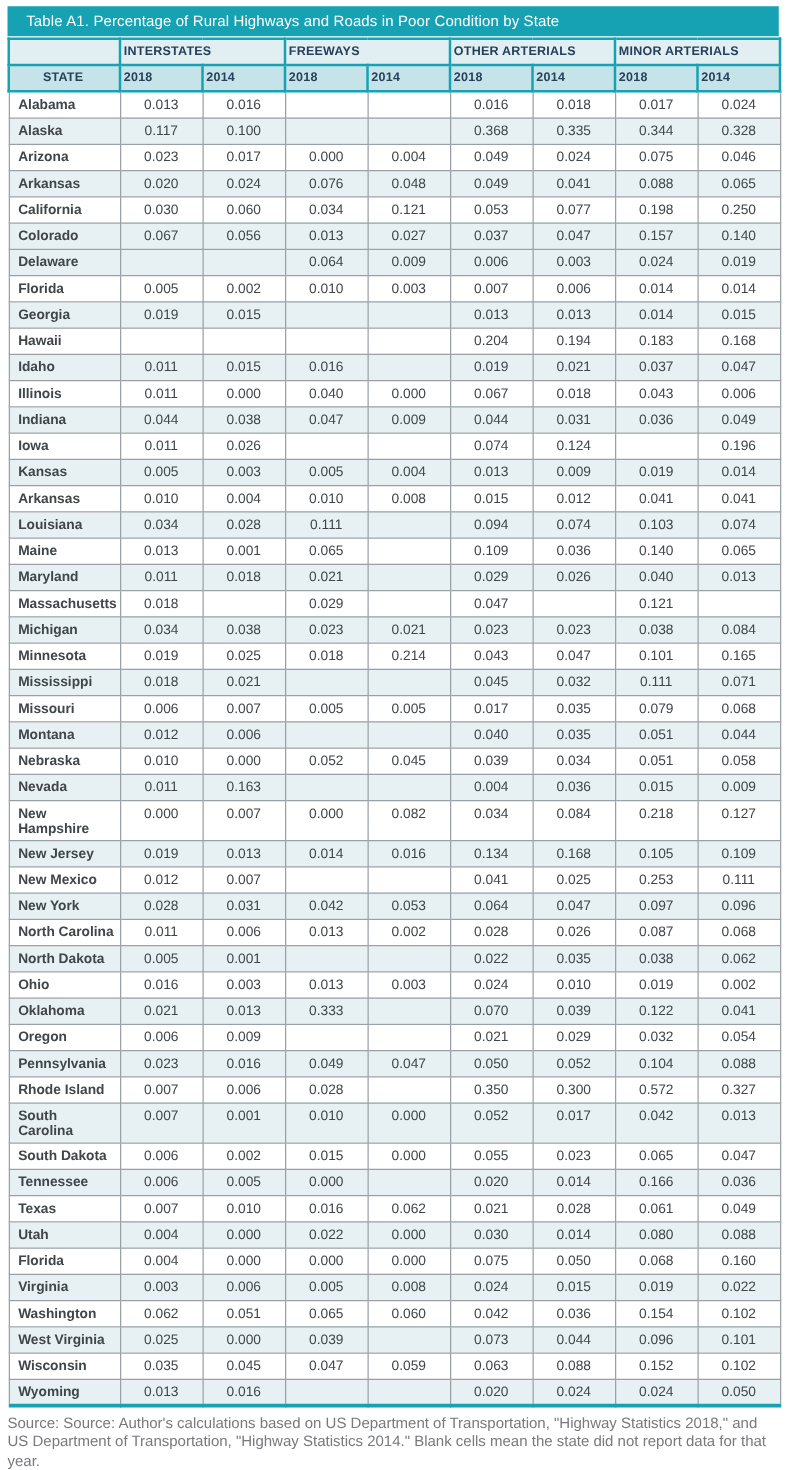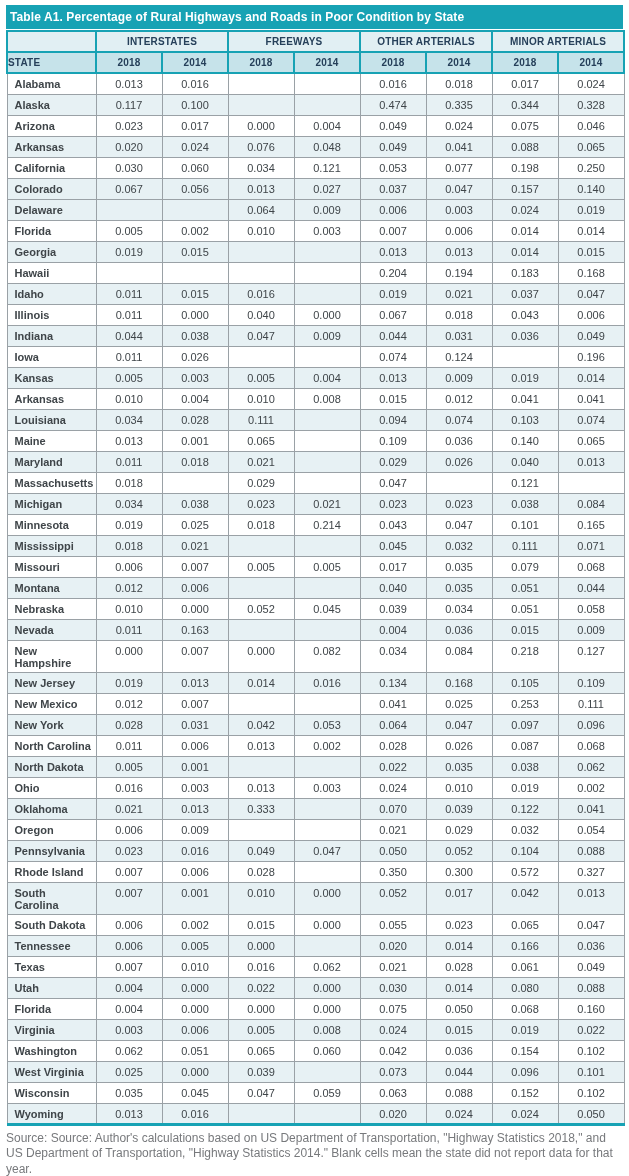--- a/index.html
+++ b/index.html
@@ -18,46 +18,46 @@
     width:629px;
     background:#ffffff;
     font-family:"Liberation Sans", sans-serif;
     color:var(--body-text);
   }
   .table-wrap{margin:5px 6px 0 6px;}
   .title-bar{
     background:var(--teal);
     color:#ffffff;
     font-size:12px;
-    font-weight:bold;
-    padding:5px 8px 5px 4px;
+    font-weight:normal;
+    padding:5px 8px 5px 15px;
     letter-spacing:.1px;
     margin-bottom:1px;
   }
   table{
     border-collapse:collapse;
     table-layout:fixed;
     width:617px;
     border-bottom:3px solid var(--teal);
   }
   col.c-state{width:89px;}
   col.c-val{width:66px;}
   thead th{
     border:2px solid var(--teal);
     font-size:10px;
     font-weight:bold;
     color:var(--header-text);
-    text-align:center;
+    text-align:left;
     padding:4px 2px;
     letter-spacing:.2px;
   }
   thead tr.group-row th{background:var(--group-bg);}
   thead tr.year-row th{background:var(--year-bg);}
   thead th.corner{background:var(--group-bg);}
-  thead th.state-h{text-align:left;padding-left:0;}
+  thead th.state-h{text-align:center;padding-left:0;}
   tbody td{
     border:1px solid var(--grid);
     font-size:11px;
     color:var(--body-text);
     padding:4px 4px 3px 4px;
     vertical-align:top;
     background:#ffffff;
     height:21px;
   }
   tbody tr.alt td{background:var(--stripe-bg);}
@@ -125,21 +125,21 @@
           <td class="val">0.018</td>
           <td class="val">0.017</td>
           <td class="val">0.024</td>
         </tr>
         <tr class="alt">
           <td class="state">Alaska</td>
           <td class="val">0.117</td>
           <td class="val">0.100</td>
           <td class="val"></td>
           <td class="val"></td>
-          <td class="val">0.474</td>
+          <td class="val">0.368</td>
           <td class="val">0.335</td>
           <td class="val">0.344</td>
           <td class="val">0.328</td>
         </tr>
         <tr>
           <td class="state">Arizona</td>
           <td class="val">0.023</td>
           <td class="val">0.017</td>
           <td class="val">0.000</td>
           <td class="val">0.004</td>

